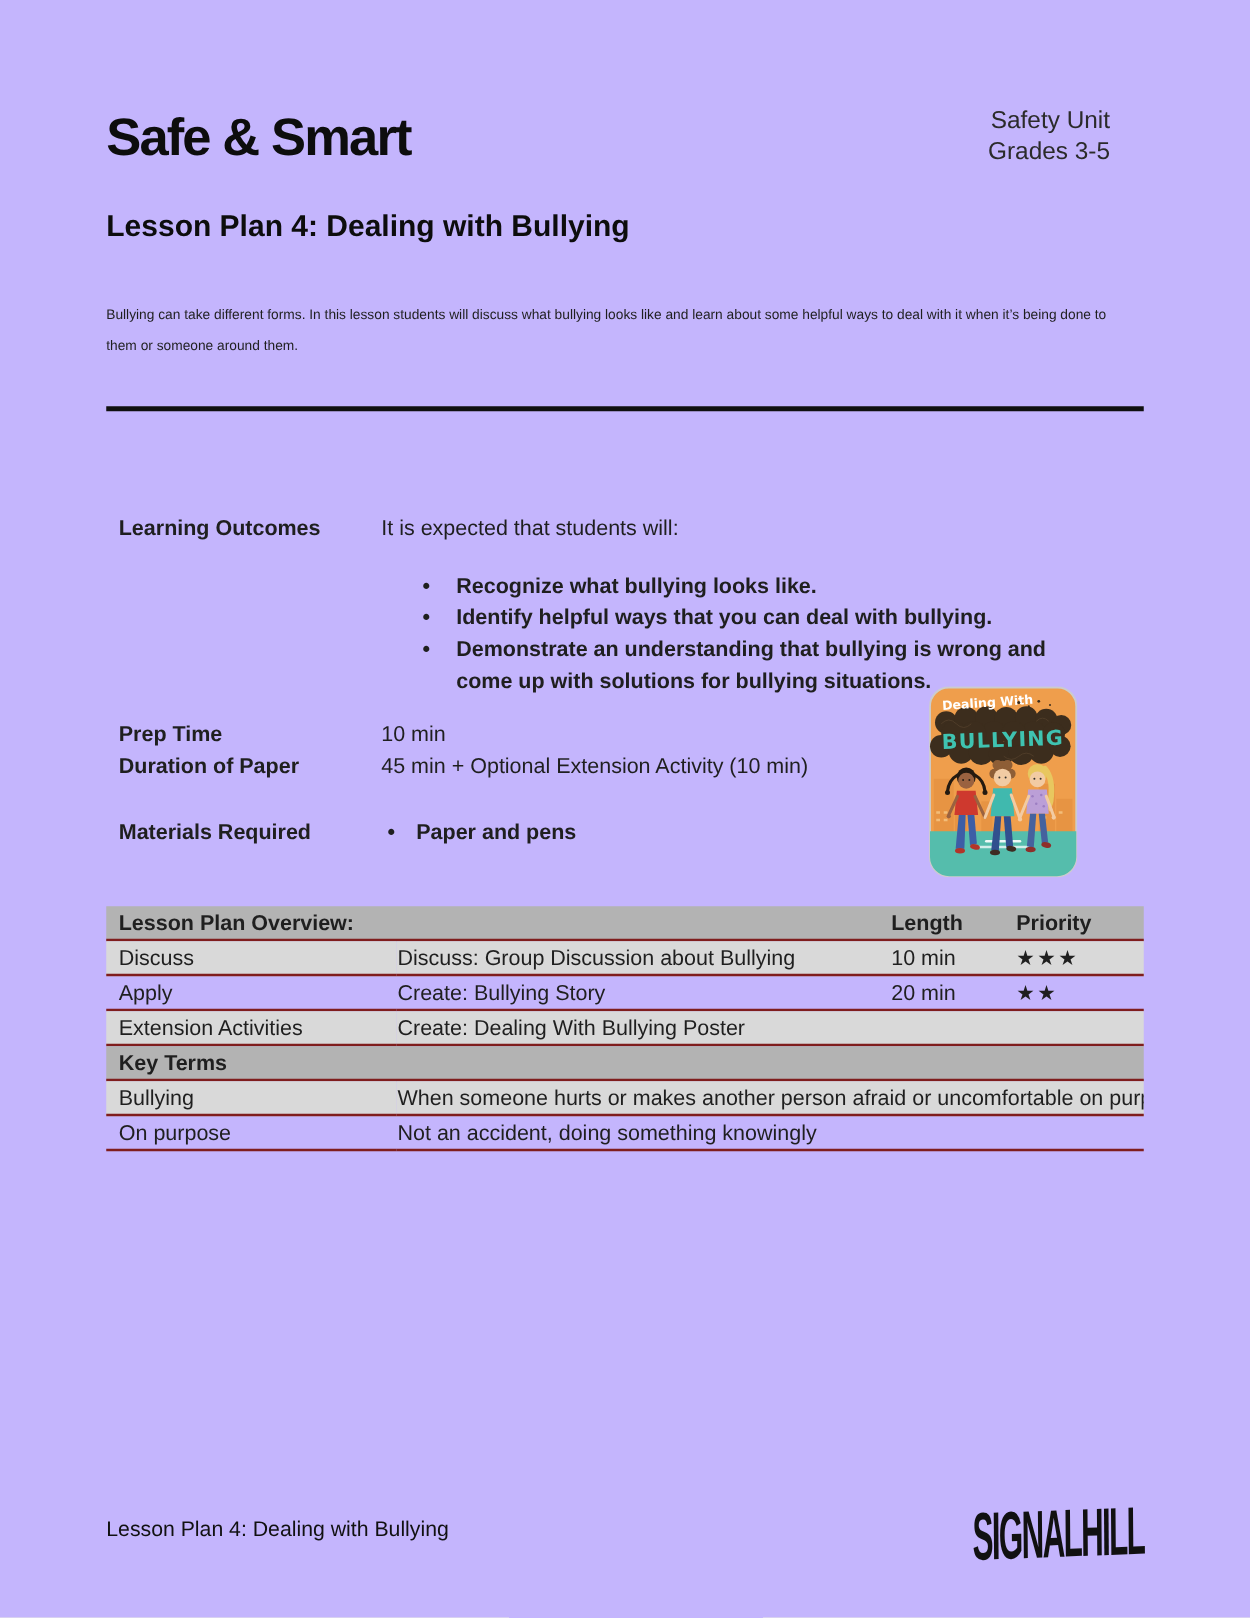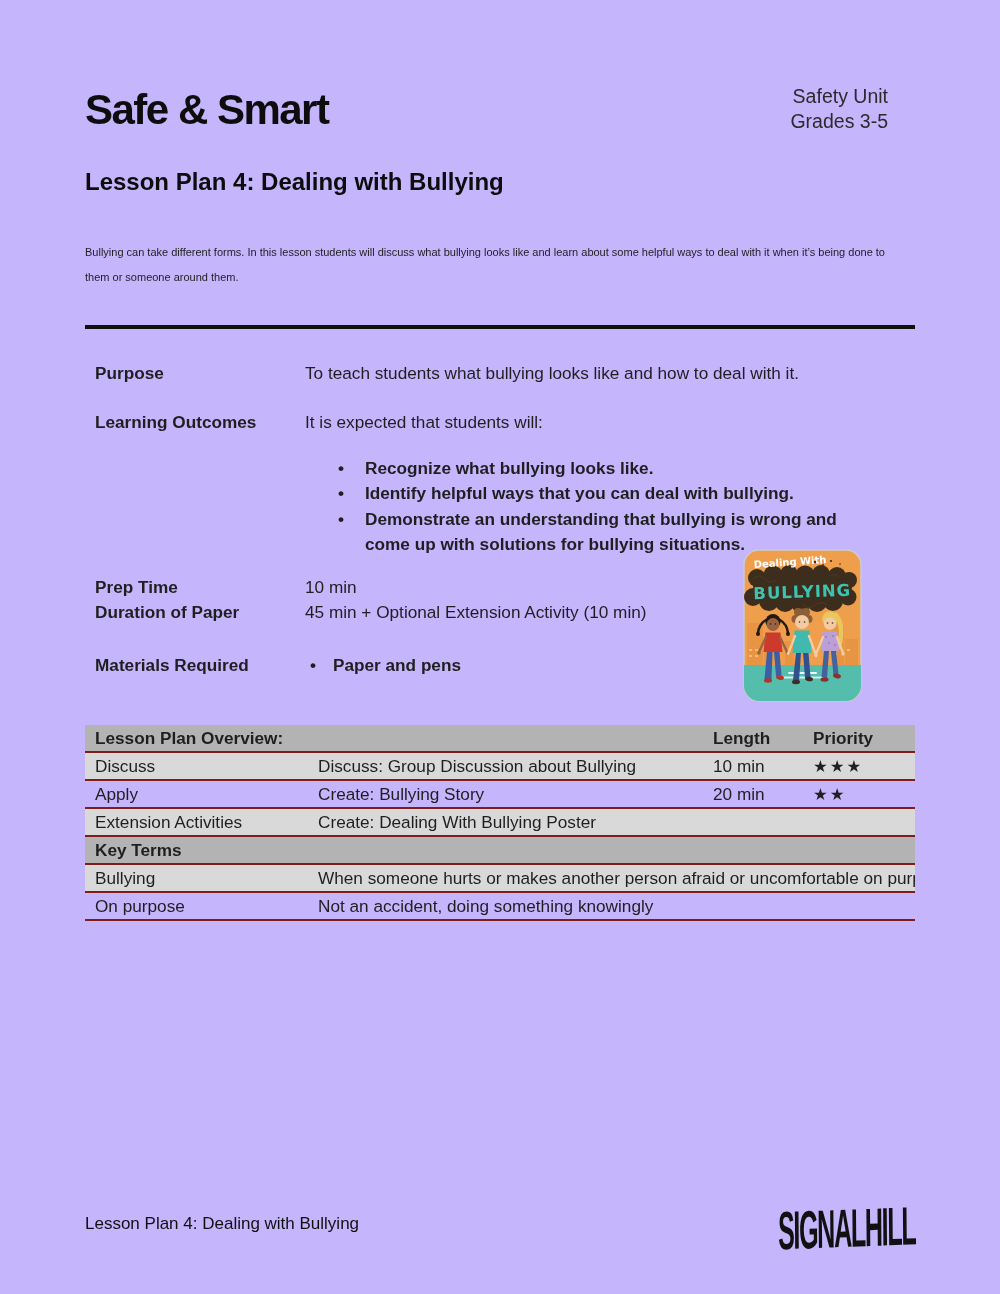--- a/index.html
+++ b/index.html
@@ -60,24 +60,20 @@
     <div>Safety Unit</div>
     <div>Grades 3-5</div>
   </div>
 
   <h1 class="abs page-title" style="margin:0;">Lesson Plan 4: Dealing with Bullying</h1>
 
   <p class="abs intro" style="margin:0;">Bullying can take different forms. In this lesson students will discuss what bullying looks like and learn about some helpful ways to deal with it when it’s being done to them or someone around them.</p>
 
   <div class="abs rule"></div>
 
-  <div class="abs def-row" style="top:361px;">
-    <div class="label">Purpose</div>
-    <div>To teach students what bullying looks like and how to deal with it.</div>
-  </div>
 
   <div class="abs def-row" style="top:410px;">
     <div class="label">Learning Outcomes</div>
     <div>It is expected that students will:</div>
   </div>
 
   <ul class="abs dotted outcomes">
     <li>Recognize what bullying looks like.</li>
     <li>Identify helpful ways that you can deal with bullying.</li>
     <li>Demonstrate an understanding that bullying is wrong and come up with solutions for bullying situations.</li>

